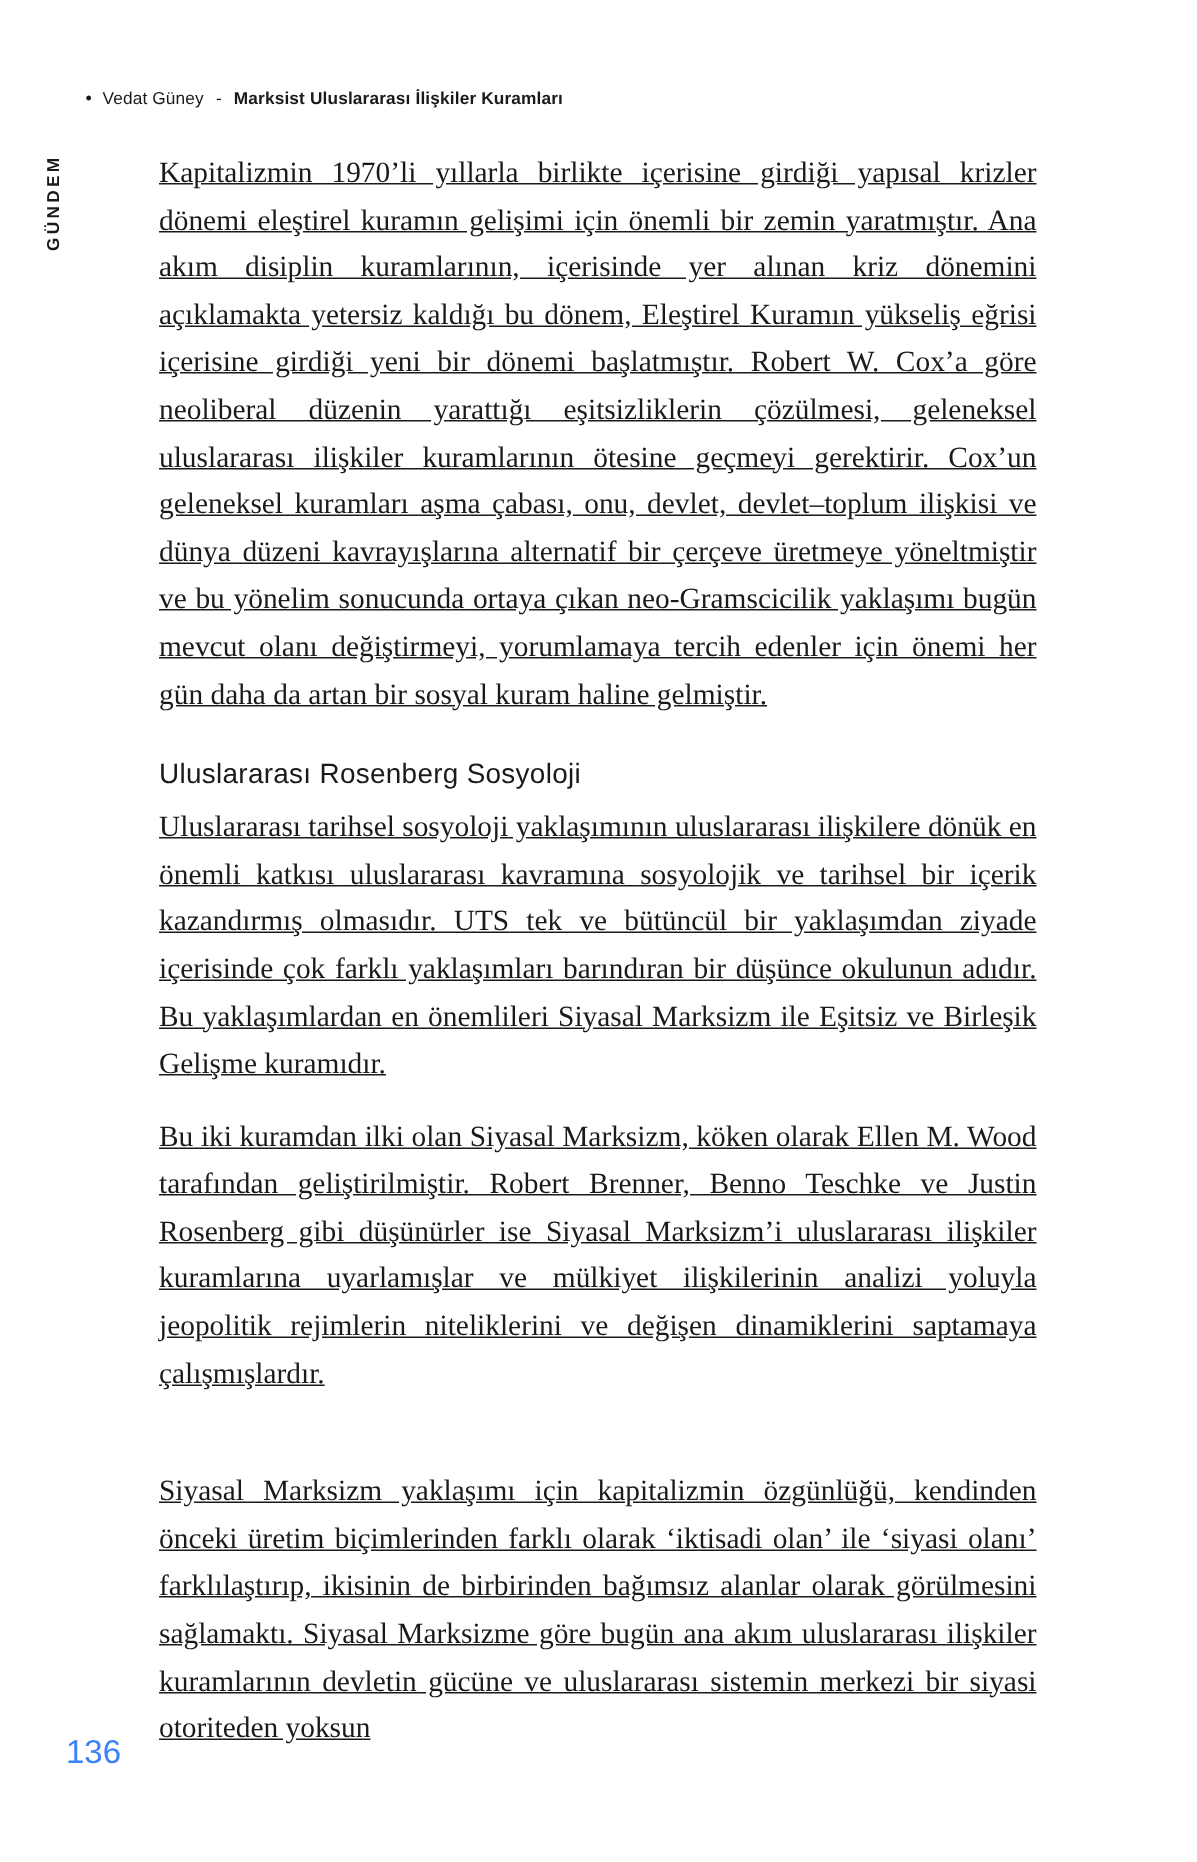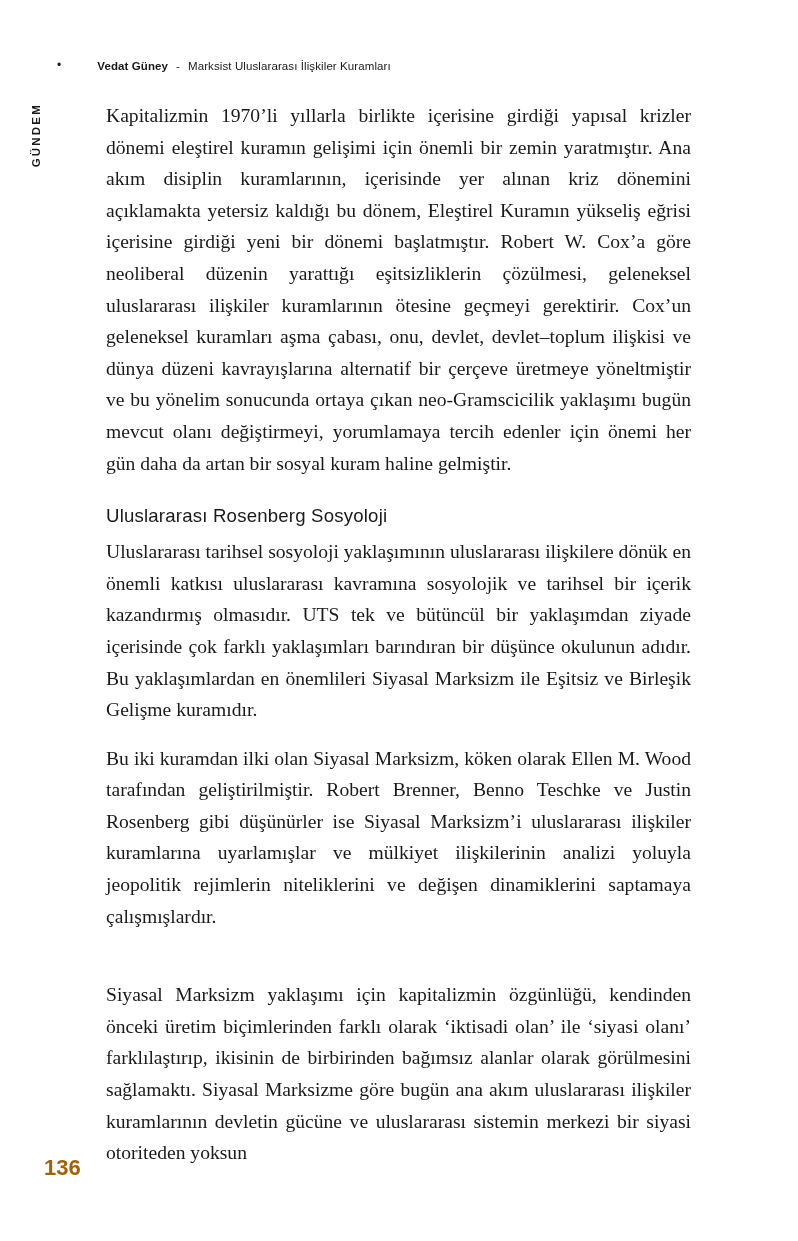--- a/index.html
+++ b/index.html
@@ -34,28 +34,27 @@
     letter-spacing: 0.1px;
     color: #1a1a1a;
   }
   .runhead .bullet {
     font-size: 12px;
     line-height: 1;
     color: #1a1a1a;
     transform: translateY(-1px);
   }
   .runhead .author {
-    font-weight: 700;
-    margin-left: 29px;
+    font-weight: 400;
   }
   .runhead .dash {
     padding: 0 1px;
   }
   .runhead .title {
-    font-weight: 400;
+    font-weight: 700;
     text-align: right;
   }
 
   
   .section-tab {
     position: absolute;
     left: 30px;
     top: 103px;
     font-family: "Liberation Sans", sans-serif;
     font-size: 11.5px;
@@ -75,41 +74,42 @@
     width: 585px;
   }
   p.body {
     margin: 0 0 17px 0;
     font-size: 19.6px;
     line-height: 31.6px;
     text-align: justify;
     text-justify: inter-word;
     hyphens: manual;
     color: #1a1a1a;
+    text-decoration: underline;
   }
   p.body:last-child { margin-bottom: 0; margin-top: 47px; }
 
   h2.subhead {
     margin: 26px 0 9px 0;
     font-family: "Liberation Sans", sans-serif;
     font-size: 18.6px;
     font-weight: 400;
     letter-spacing: 0.2px;
     color: #1a1a1a;
   }
 
   
   .folio {
     position: absolute;
     left: 44px;
     top: 1155px;
     font-family: "Liberation Sans", sans-serif;
     font-size: 22px;
-    font-weight: 700;
-    color: #a16207;
+    font-weight: 400;
+    color: #3b82f6;
   }
 </style>
 </head>
 <body>
 
 <div class="page">
 
   <div class="runhead">
     <span class="bullet">•</span>
     <span class="author">Vedat Güney</span>

